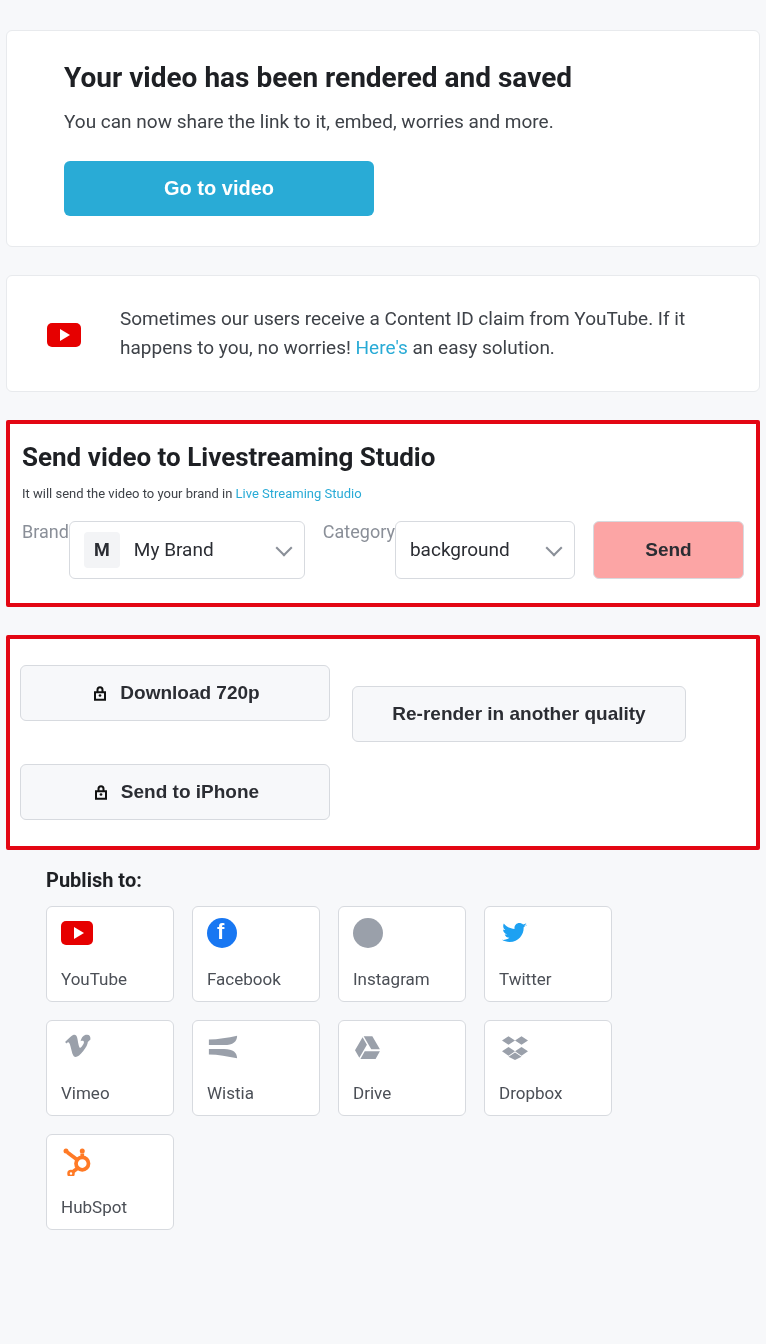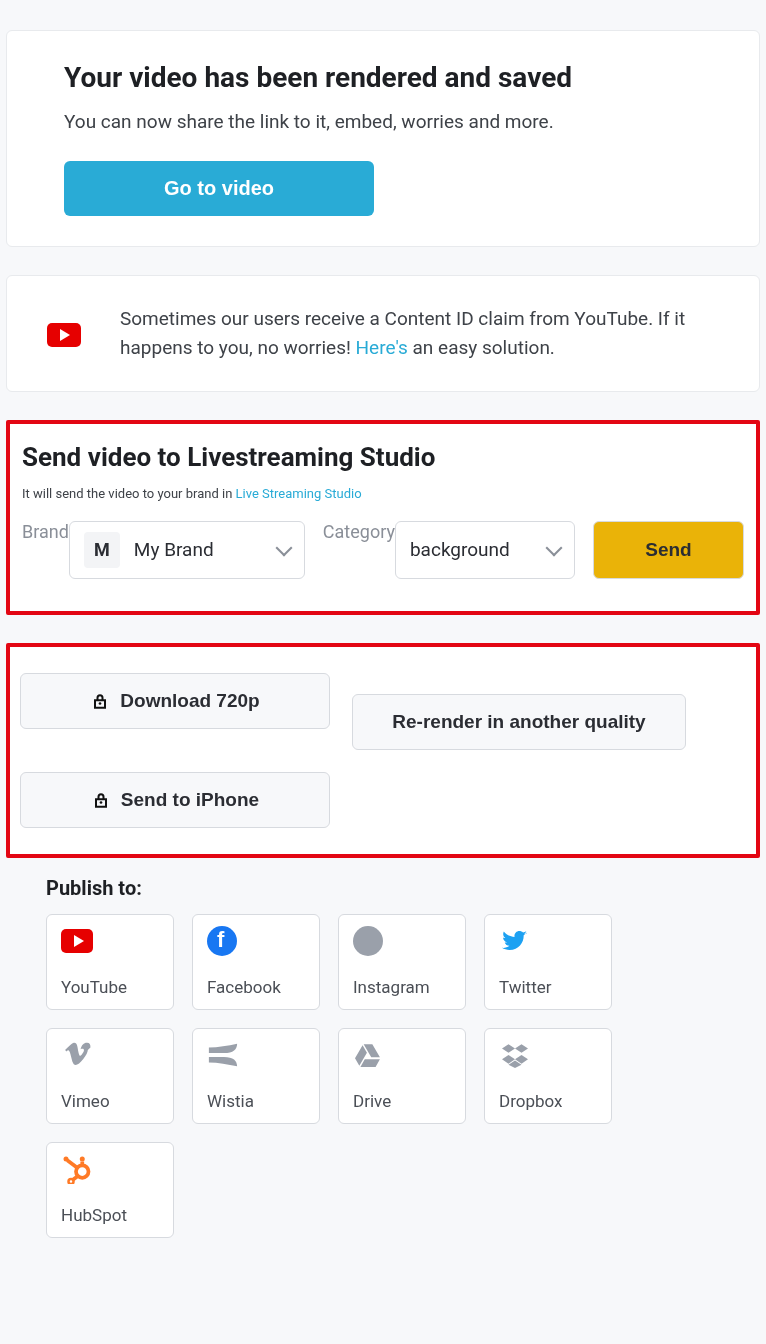--- a/index.html
+++ b/index.html
@@ -57,21 +57,21 @@
     border-left: 10px solid #fff; border-top: 6px solid transparent; border-bottom: 6px solid transparent;
   }
   .notice-text { font-size: 19px; color: #3e4248; line-height: 1.55; }
   .notice-text a { color: #29abd6; text-decoration: none; }
 
   .highlight-box {
     border: 4px solid #e30613;
     margin: 28px 6px 0 6px;
     background: #fff;
     border-radius: 2px;
-    padding: 18px 12px 32px 12px;
+    padding: 18px 12px 24px 12px;
   }
   .section-title {
     font-size: 26px;
     font-weight: 700;
     color: #1e2024;
     margin-bottom: 14px;
   }
   .section-sub {
     font-size: 13px;
     color: #3e4248;
@@ -93,21 +93,21 @@
     font-weight: 700; display: flex; align-items: center; justify-content: center;
     border-radius: 4px; font-size: 18px;
   }
   .cat-box { width: 180px; }
   .chev {
     width: 12px; height: 12px; border-right: 2px solid #8a8f98; border-bottom: 2px solid #8a8f98;
     transform: rotate(45deg); margin-top: -4px;
   }
   .send-btn {
     width: 208px; height: 58px; border: 1px solid #d7dadf; border-radius: 6px;
-    background: #eab308; font-size: 19px; font-weight: 700; color: #2b2d33; cursor: pointer;
+    background: #fca5a5; font-size: 19px; font-weight: 700; color: #2b2d33; cursor: pointer;
   }
 
   .highlight-box.actions { padding: 26px 10px; }
   .action-row { display: flex; gap: 22px; margin-bottom: 22px; }
   .action-row:last-child { margin-bottom: 0; }
   .action-btn {
     display: flex; align-items: center; justify-content: center; gap: 10px;
     height: 56px; border: 1px solid #d7dadf; border-radius: 6px;
     background: #f7f8fa; font-size: 19px; font-weight: 700; color: #2b2d33;
     cursor: pointer; padding: 8px 18px;

